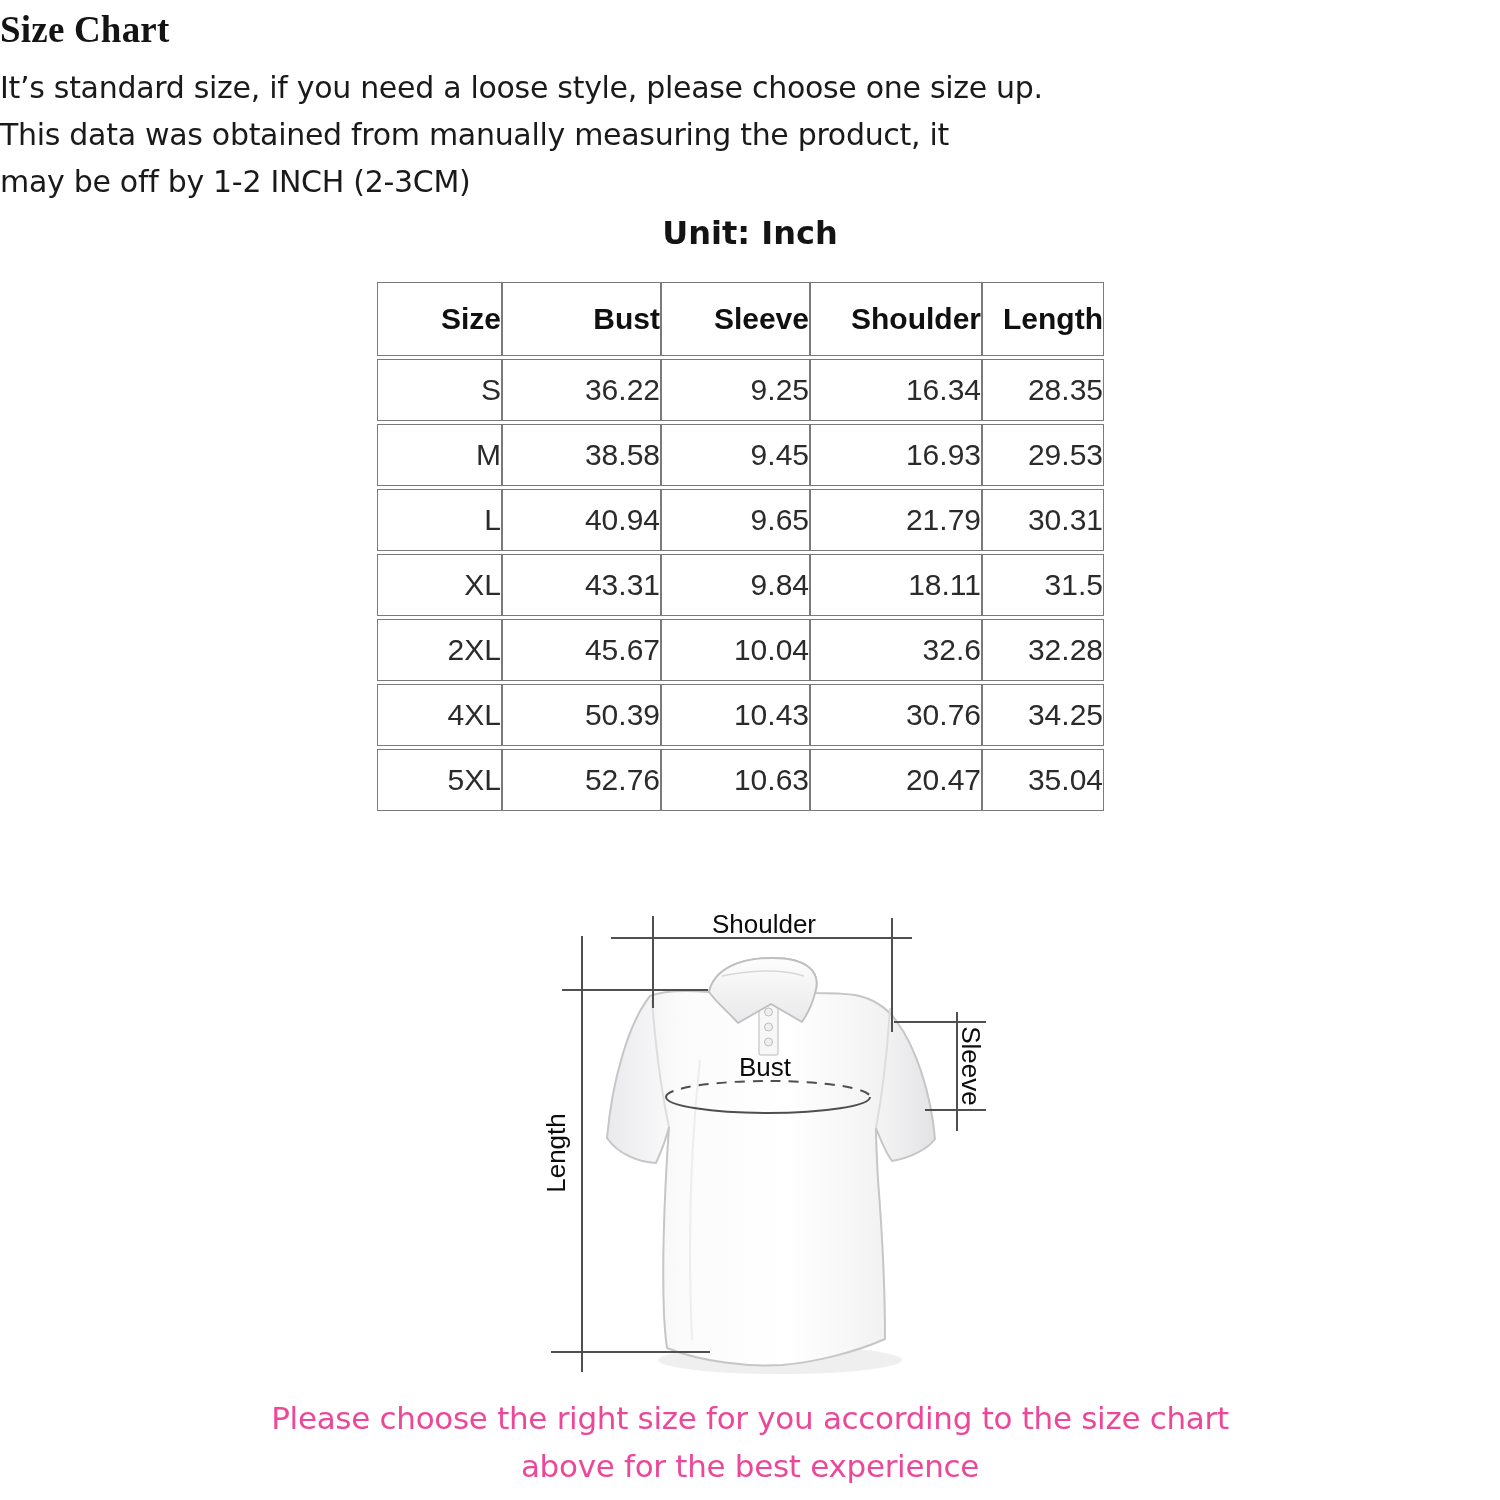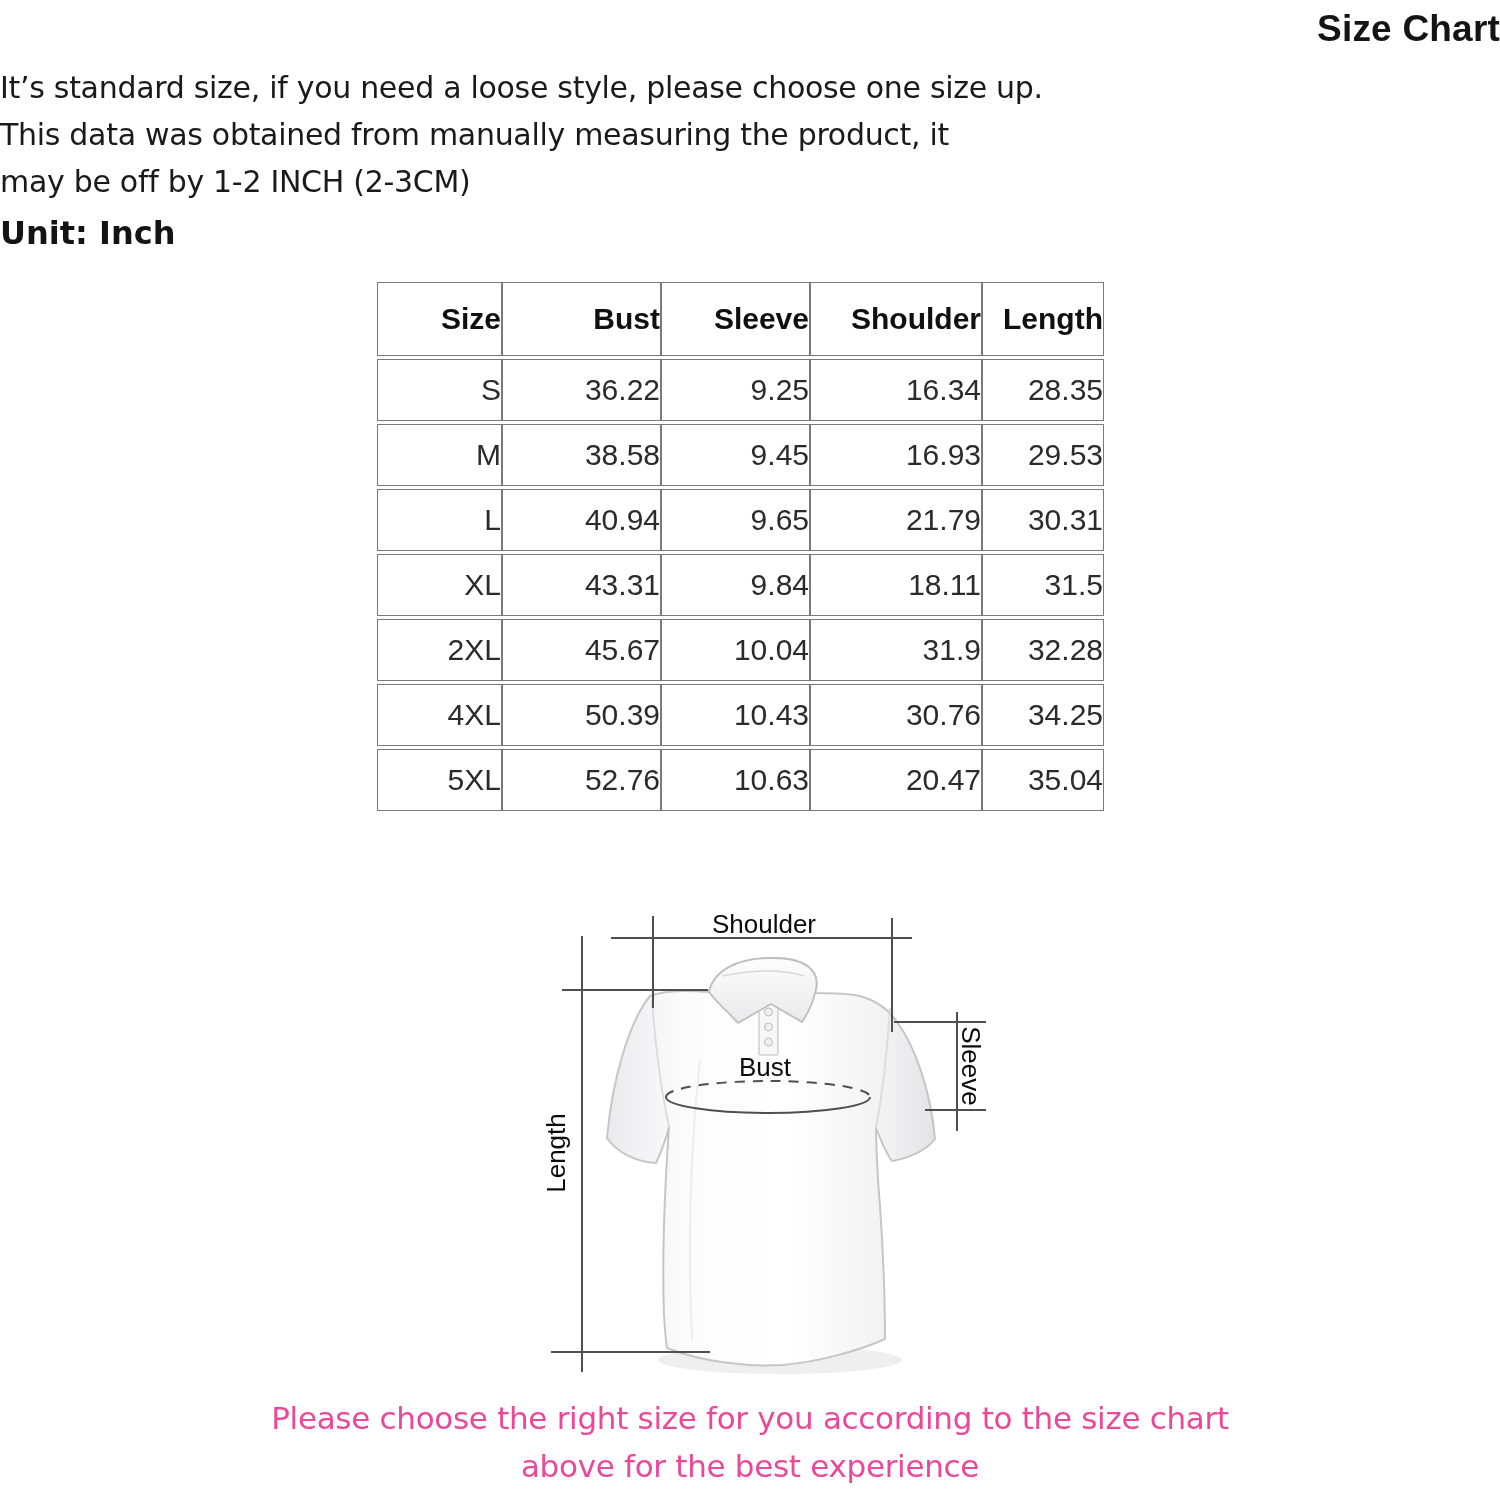--- a/index.html
+++ b/index.html
@@ -1,22 +1,22 @@
 <!DOCTYPE html>
 <html><head>
 <meta charset="utf-8">
 <style>
   html,body{margin:0;padding:0;background:#ffffff;}
   .page{position:relative;width:1500px;height:1500px;background:#ffffff;overflow:hidden;
         font-family:"Liberation Sans",sans-serif;color:#141414;}
-  .headline{position:absolute;top:8px;left:0;width:100%;text-align:right;
-            font-family:Liberation Sans, sans-serif;font-size:37px;font-weight:700;letter-spacing:.2px;}
+  .headline{position:absolute;top:8px;left:0;width:100%;text-align:left;
+            font-family:Liberation Serif, serif;font-size:37px;font-weight:700;letter-spacing:.2px;}
   .subtitle{position:absolute;top:64px;left:0;width:100%;text-align:left;
             font-family:"DejaVu Sans",sans-serif;font-size:30px;line-height:47px;color:#1a1a1a;letter-spacing:-.3px;}
-  .unit{position:absolute;top:214px;left:0;width:100%;
+  .unit{position:absolute;top:214px;left:0;width:100%;text-align:center;
         font-family:"DejaVu Sans",sans-serif;font-size:32px;font-weight:700;}
   table.size-table{position:absolute;left:377px;top:279px;width:727px;
         border-collapse:separate;border-spacing:0 3px;table-layout:fixed;}
   table.size-table th,table.size-table td{
         box-sizing:border-box;border:1px solid #7a7a7a;background:#ffffff;
         text-align:right;vertical-align:middle;padding:0;font-family:"Liberation Sans",sans-serif;}
   table.size-table th{height:74px;font-size:30px;font-weight:700;color:#101010;}
   table.size-table td{height:62px;font-size:30px;font-weight:400;color:#2b2b2b;}
   .footer{position:absolute;top:1394px;left:0;width:100%;text-align:center;
           font-family:"DejaVu Sans",sans-serif;font-size:31px;line-height:48px;color:#ec4899;letter-spacing:-.3px;}
@@ -82,21 +82,21 @@
           <td>XL</td>
           <td>43.31</td>
           <td>9.84</td>
           <td>18.11</td>
           <td>31.5</td>
         </tr>
         <tr>
           <td>2XL</td>
           <td>45.67</td>
           <td>10.04</td>
-          <td>31.9</td>
+          <td>32.6</td>
           <td>32.28</td>
         </tr>
         <tr>
           <td>4XL</td>
           <td>50.39</td>
           <td>10.43</td>
           <td>30.76</td>
           <td>34.25</td>
         </tr>
         <tr>

